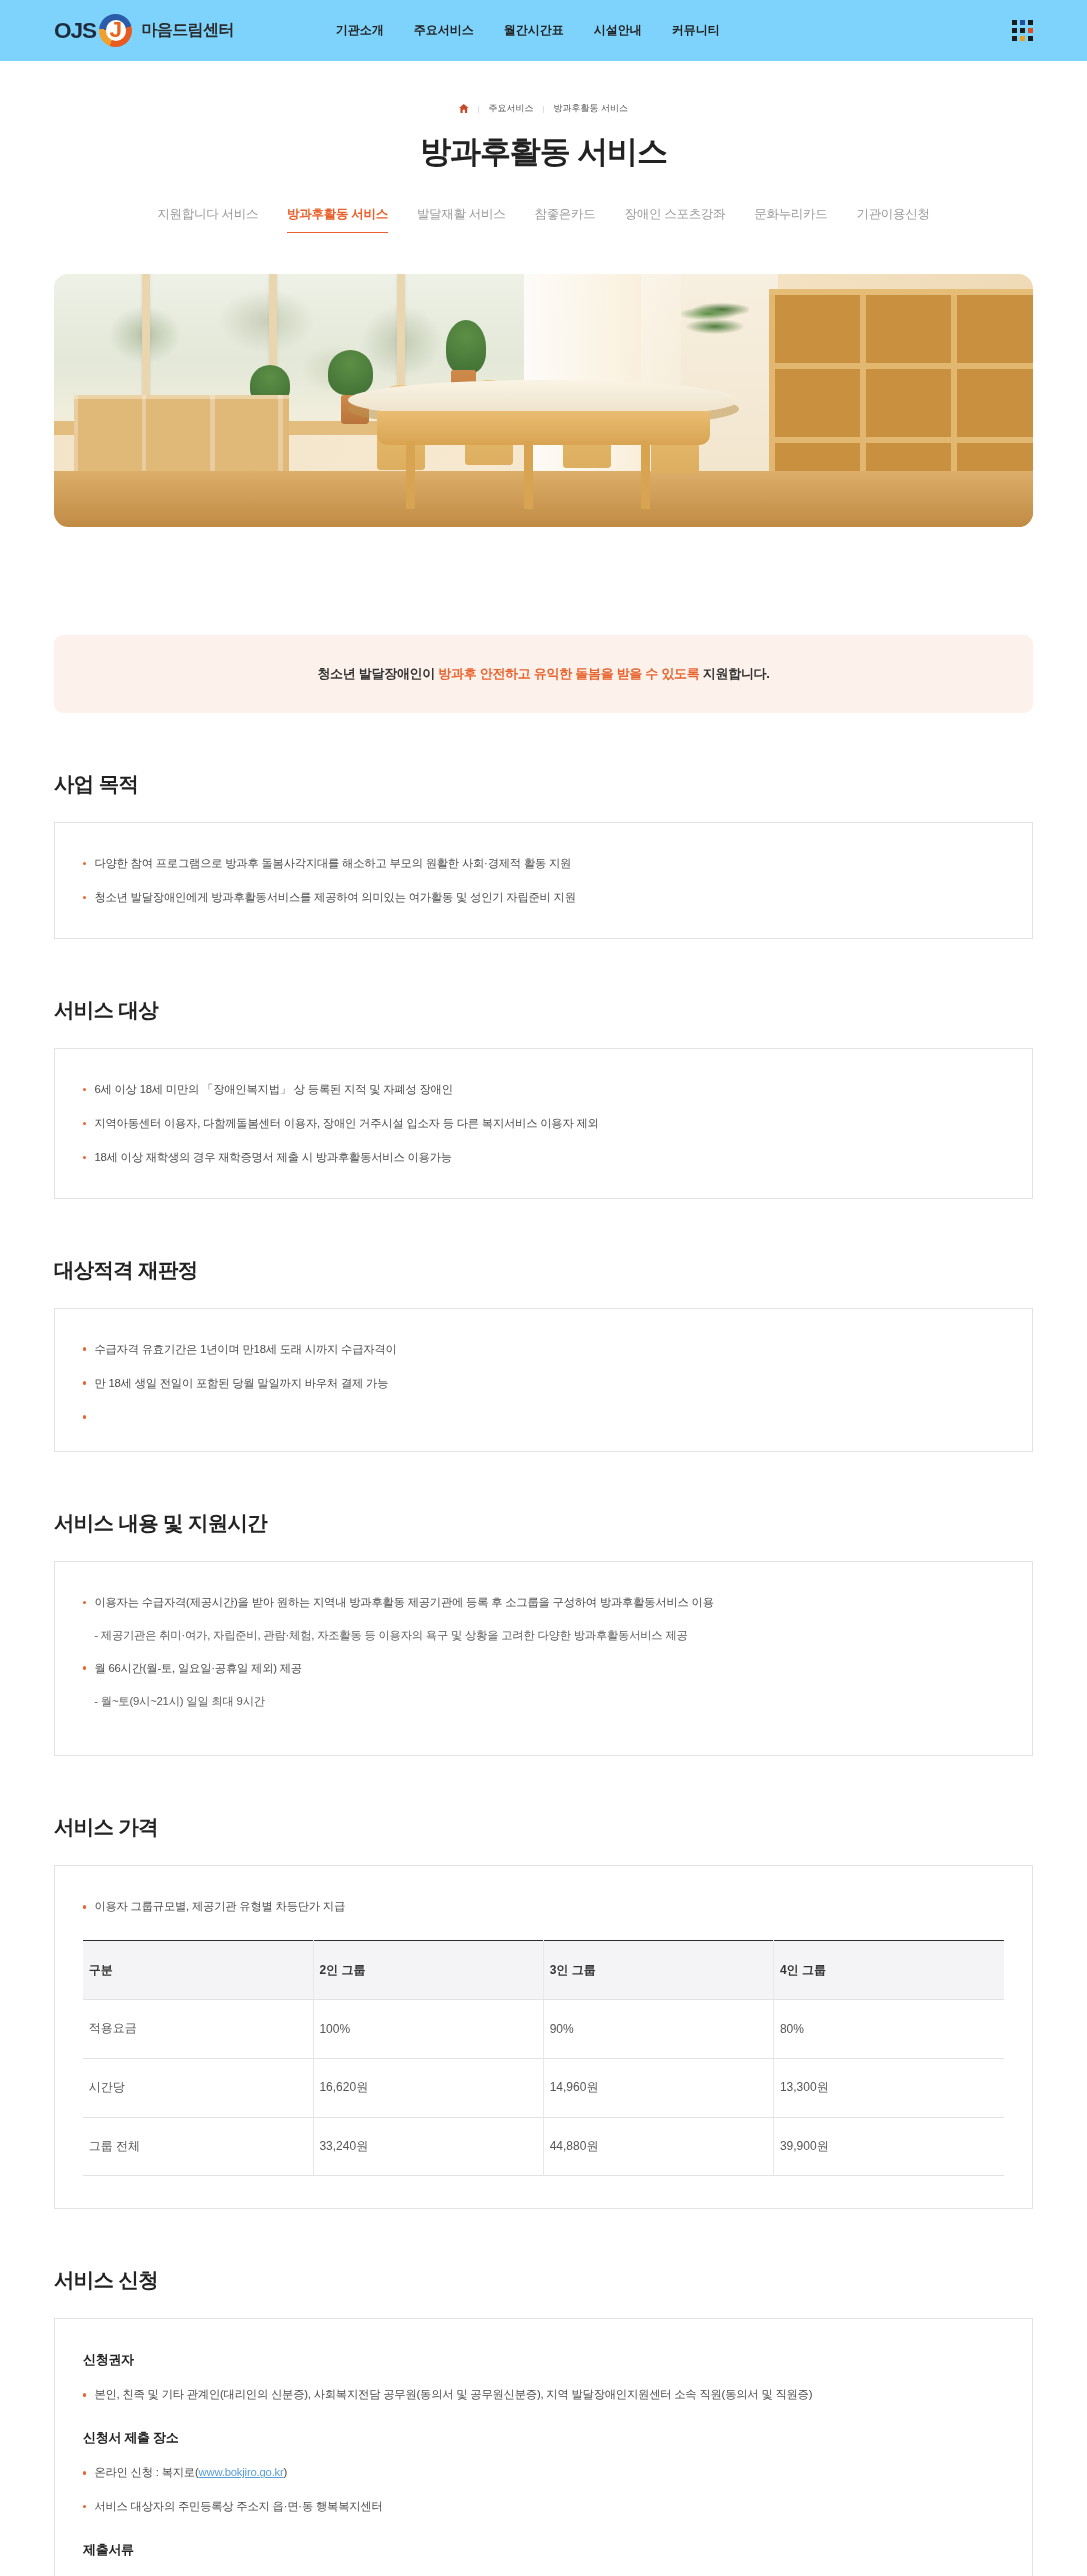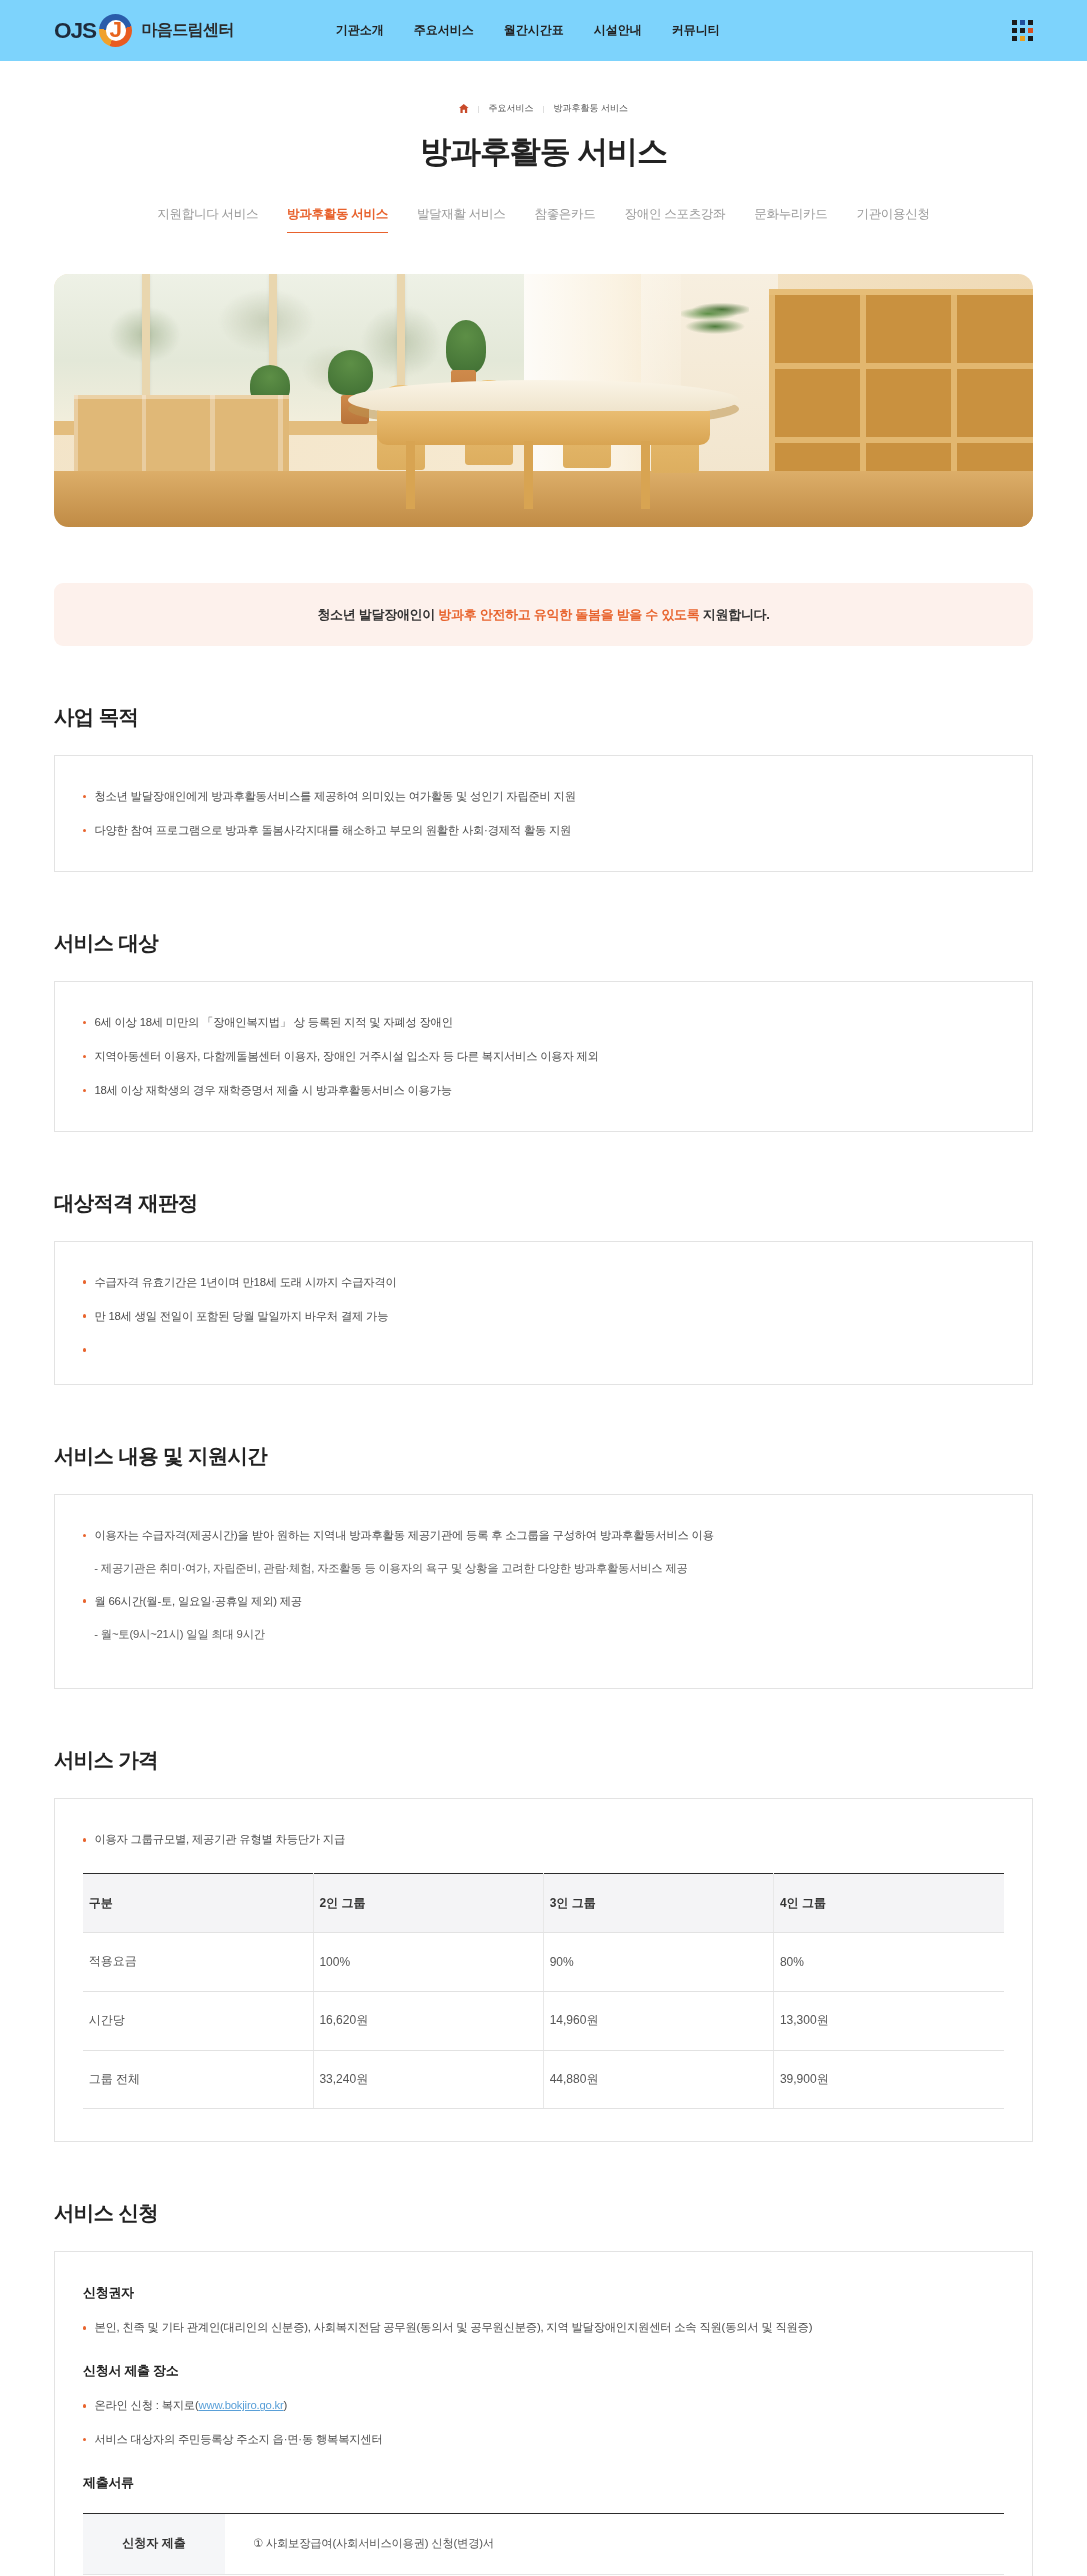--- a/index.html
+++ b/index.html
@@ -72,21 +72,21 @@
     background-image:
       linear-gradient(rgba(255,255,255,.35) 0 4.5px, transparent 4.5px),
       repeating-linear-gradient(90deg, rgba(255,255,255,.3) 0 4.5px, transparent 4.5px 68px); }
   .hero-chair { width:48px; height:85px; background:linear-gradient(#ecc277,#ddae5f); border-radius:22.6px 22.6px 3.4px 3.4px; }
   .hero-table { left:30%; top:42%; width:40%; height:40px; background:linear-gradient(#faf4e6,#ecdfc5); border-radius:50%; box-shadow:0 9px 0 rgba(190,150,80,.55); }
   .hero-table-skirt { left:33%; top:54%; width:34%; height:34px; background:linear-gradient(#e9bd72,#d8a452); border-radius:0 0 10.2px 10.2px; }
   .hero-leg { top:66%; width:9px; height:68px; background:#d8a452; }
 
   
   .container { width:979px; margin:0 auto; }
-  .notice { margin-top:56px; background:#fdf1ec; border-radius:9px; height:63px;
+  .notice { margin-top:108px; background:#fdf1ec; border-radius:9px; height:78px;
     display:flex; align-items:center; justify-content:center; font-size:13px; font-weight:bold; color:#333; letter-spacing:-0.3px; }
   .notice .hl { color:#e8642e; }
 
   .section { margin-top:57px; }
   .sec-title { font-size:20.4px; font-weight:bold; color:#222; letter-spacing:-0.6px; }
   .sec-box { margin-top:24px; border:0.6px solid #e3e3e3; background:#fff; padding:32px 28px; }
   .bullet { display:flex; align-items:flex-start; gap:8px; margin:17px 0; }
   .bullet:first-child { margin-top:0; }
   .bullet:last-child { margin-bottom:0; }
   .dot { flex:0 0 auto; width:3.4px; height:3.4px; border-radius:50%; background:#e8642e; margin-top:6.8px; }
@@ -207,25 +207,25 @@
     <span>
       <span>청소년 발달장애인이 </span><span class="hl">방과후 안전하고 유익한 돌봄을 받을 수 있도록</span><span> 지원합니다.</span>
     </span>
   </div>
 
   <section class="section">
     <h2 class="sec-title">사업 목적</h2>
     <div class="sec-box">
       <div class="bullet">
           <span class="dot"></span>
+          <span class="bt">다양한 참여 프로그램으로 방과후 돌봄사각지대를 해소하고 부모의 원활한 사회·경제적 활동 지원</span>
+        </div>
+      <div class="bullet">
+          <span class="dot"></span>
           <span class="bt">청소년 발달장애인에게 방과후활동서비스를 제공하여 의미있는 여가활동 및 성인기 자립준비 지원</span>
-        </div>
-      <div class="bullet">
-          <span class="dot"></span>
-          <span class="bt">다양한 참여 프로그램으로 방과후 돌봄사각지대를 해소하고 부모의 원활한 사회·경제적 활동 지원</span>
         </div>
     </div>
   </section>
 
   <section class="section">
     <h2 class="sec-title">서비스 대상</h2>
     <div class="sec-box">
       <div class="bullet">
           <span class="dot"></span>
           <span class="bt">6세 이상 18세 미만의 「장애인복지법」 상 등록된 지적 및 자폐성 장애인</span>

